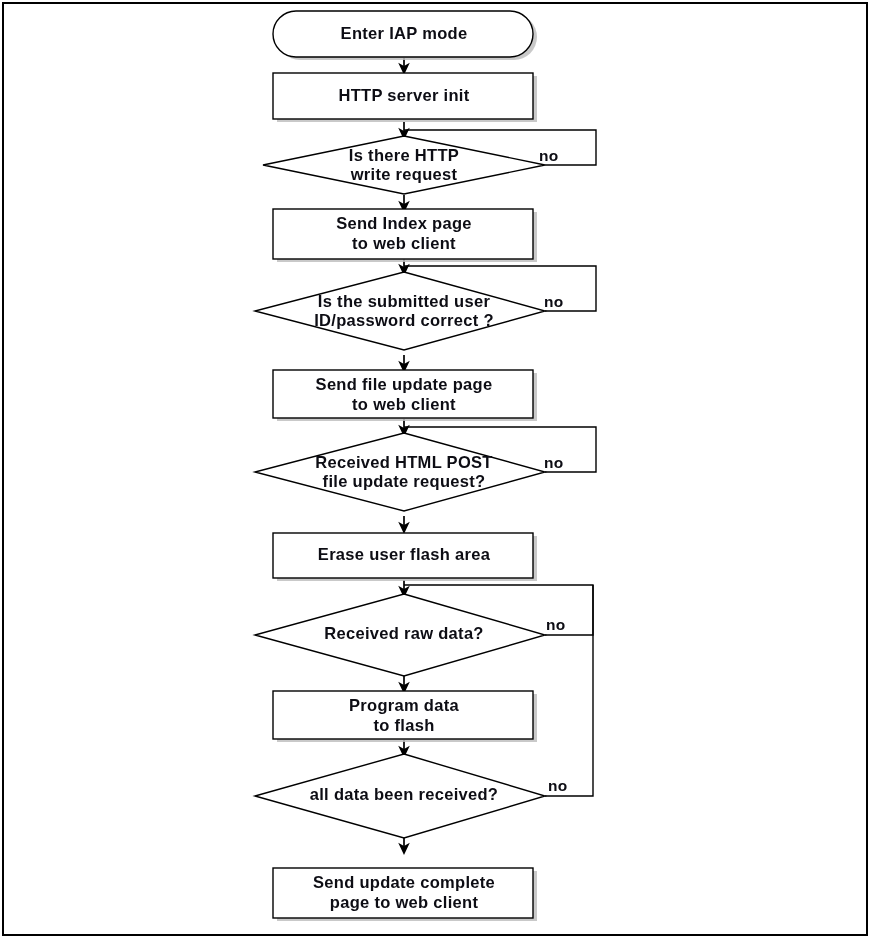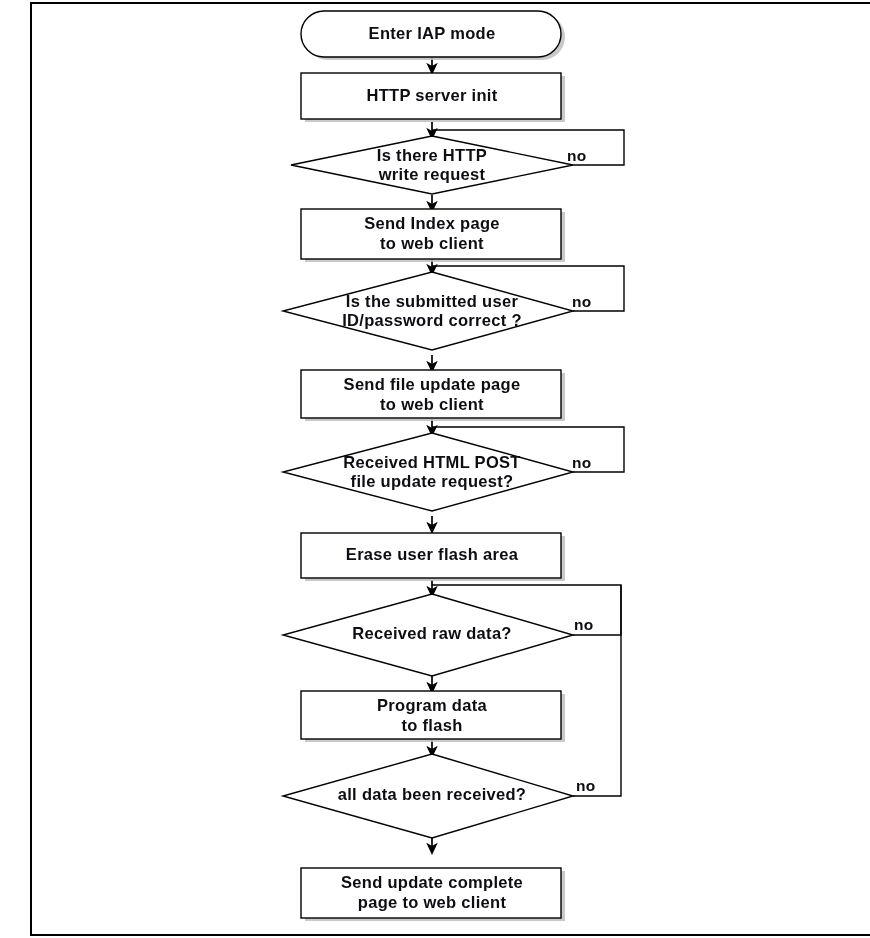--- a/index.html
+++ b/index.html
@@ -11,21 +11,20 @@
     width: 870px;
     height: 938px;
     font-family: "Liberation Sans", sans-serif;
   }
   #canvas-frame {
     position: relative;
     width: 870px;
     height: 938px;
     box-sizing: border-box;
     background: #ffffff;
-    padding-left: 28px;
   }
   svg#flowchart {
     display: block;
     width: 870px;
     height: 938px;
   }
   .node-shape {
     fill: #ffffff;
     stroke: #000000;
     stroke-width: 1.4;

